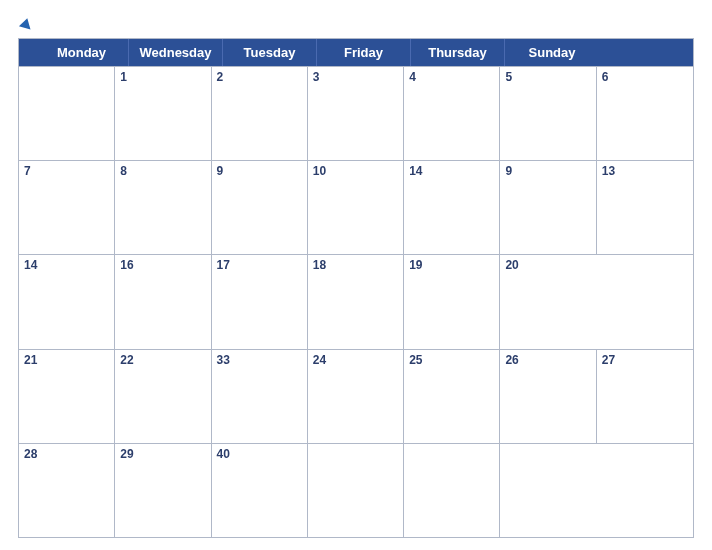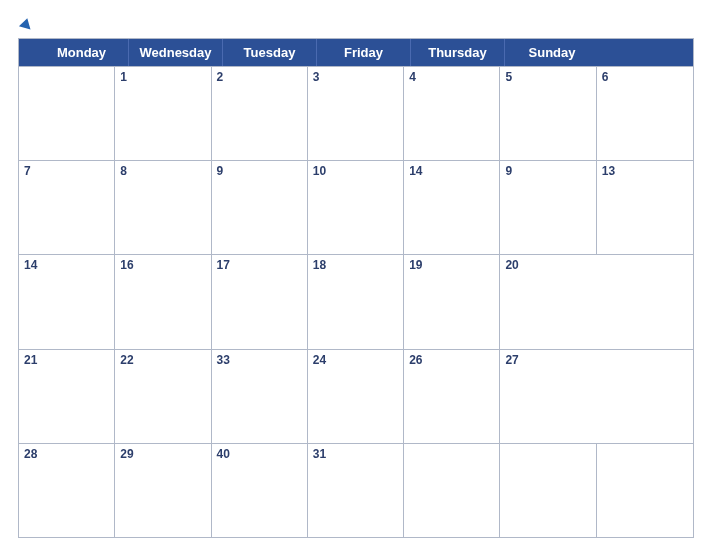--- a/index.html
+++ b/index.html
@@ -203,38 +203,38 @@
           <div class="cal-cell">
             <span class="day-number">22</span>
           </div>
           <div class="cal-cell">
             <span class="day-number">33</span>
           </div>
           <div class="cal-cell">
             <span class="day-number">24</span>
           </div>
           <div class="cal-cell">
+            <span class="day-number">25</span>
+          </div>
+          <div class="cal-cell">
             <span class="day-number">26</span>
           </div>
           <div class="cal-cell">
             <span class="day-number">27</span>
           </div>
         </div>
         <div class="cal-row">
           <div class="cal-cell">
             <span class="day-number">28</span>
           </div>
           <div class="cal-cell">
             <span class="day-number">29</span>
           </div>
           <div class="cal-cell">
             <span class="day-number">40</span>
-          </div>
-          <div class="cal-cell">
-            <span class="day-number">31</span>
           </div>
           <div class="cal-cell"></div>
           <div class="cal-cell"></div>
           <div class="cal-cell"></div>
         </div>
       </div>
   </div>
 </div>
 
 </body></html>

